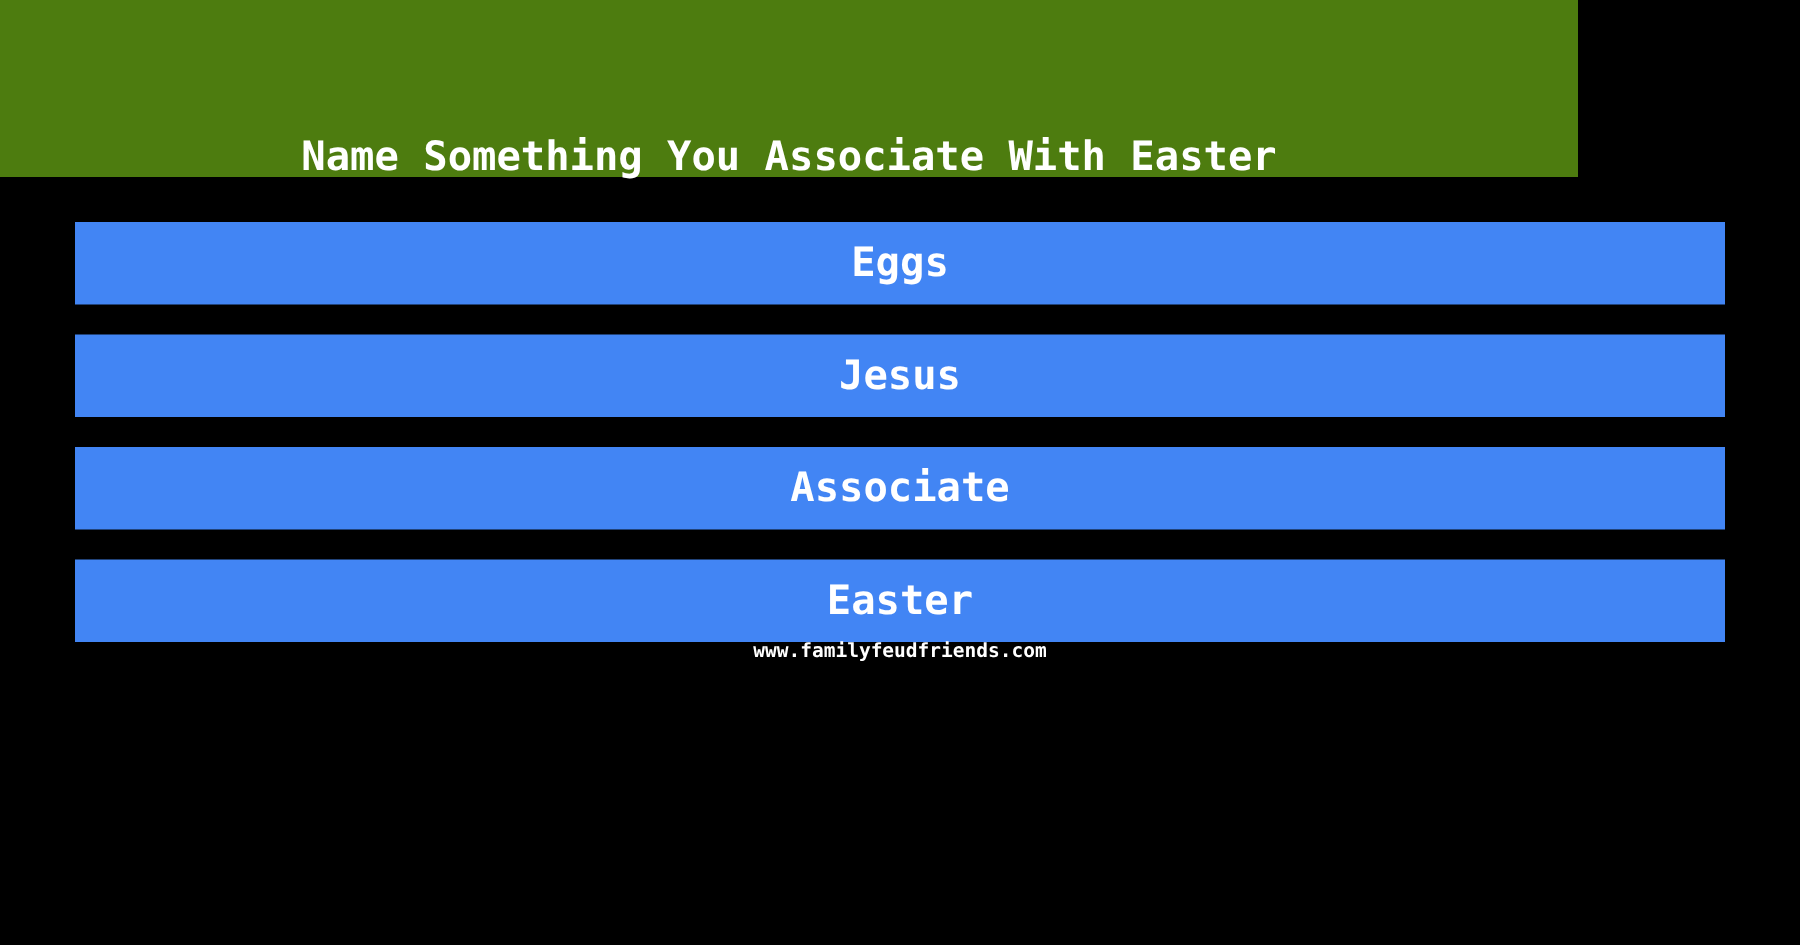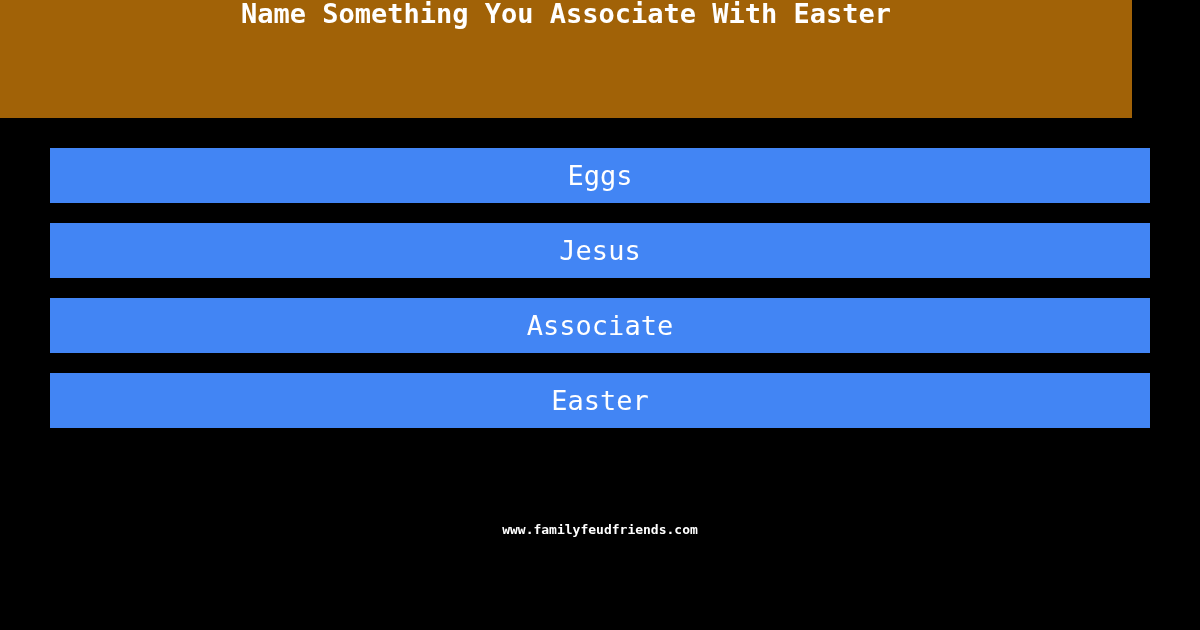--- a/index.html
+++ b/index.html
@@ -19,25 +19,25 @@
     position: relative;
     width: 1200px;
     height: 630px;
     background: #000000;
     display: flex;
     flex-direction: column;
   }
 
   
   .header {
-    width: 1132px;
+    width: 1052px;
     height: 118px;
-    background: #a16207;
+    background: #4d7c0f;
     display: flex;
-    align-items: flex-start;
+    align-items: flex-end;
     justify-content: center;
     flex: none;
   }
   .header-title {
     color: #ffffff;
     font-family: "DejaVu Sans Mono", "Liberation Mono", monospace;
     font-size: 27px;
     font-weight: bold;
     letter-spacing: 0px;
     line-height: 1;
@@ -63,32 +63,32 @@
     justify-content: center;
     box-sizing: border-box;
   }
   .answer-row:last-child {
     margin-bottom: 0;
   }
   .answer-text {
     color: #ffffff;
     font-family: "DejaVu Sans Mono", "Liberation Mono", monospace;
     font-size: 27px;
-    font-weight: normal;
+    font-weight: bold;
     line-height: 1;
     text-align: center;
     white-space: nowrap;
   }
 
   
   .footer {
     flex: 1 1 auto;
     width: 1200px;
     display: flex;
-    align-items: center;
+    align-items: flex-start;
     justify-content: center;
     background: #000000;
   }
   .footer-url {
     color: #ffffff;
     font-family: "DejaVu Sans Mono", "Liberation Mono", monospace;
     font-size: 13px;
     font-weight: bold;
     line-height: 1;
     letter-spacing: 0px;

